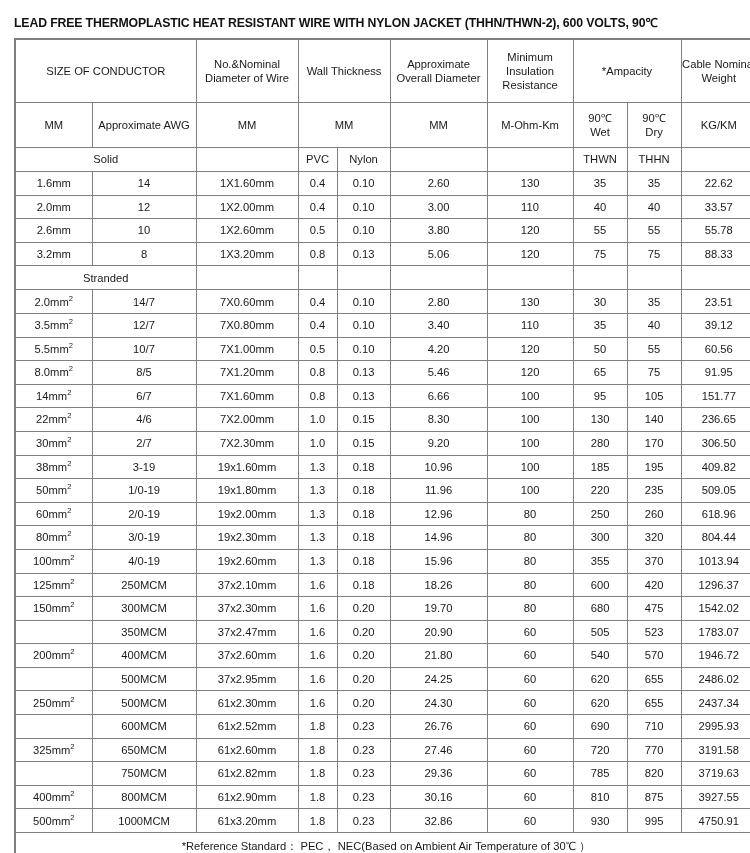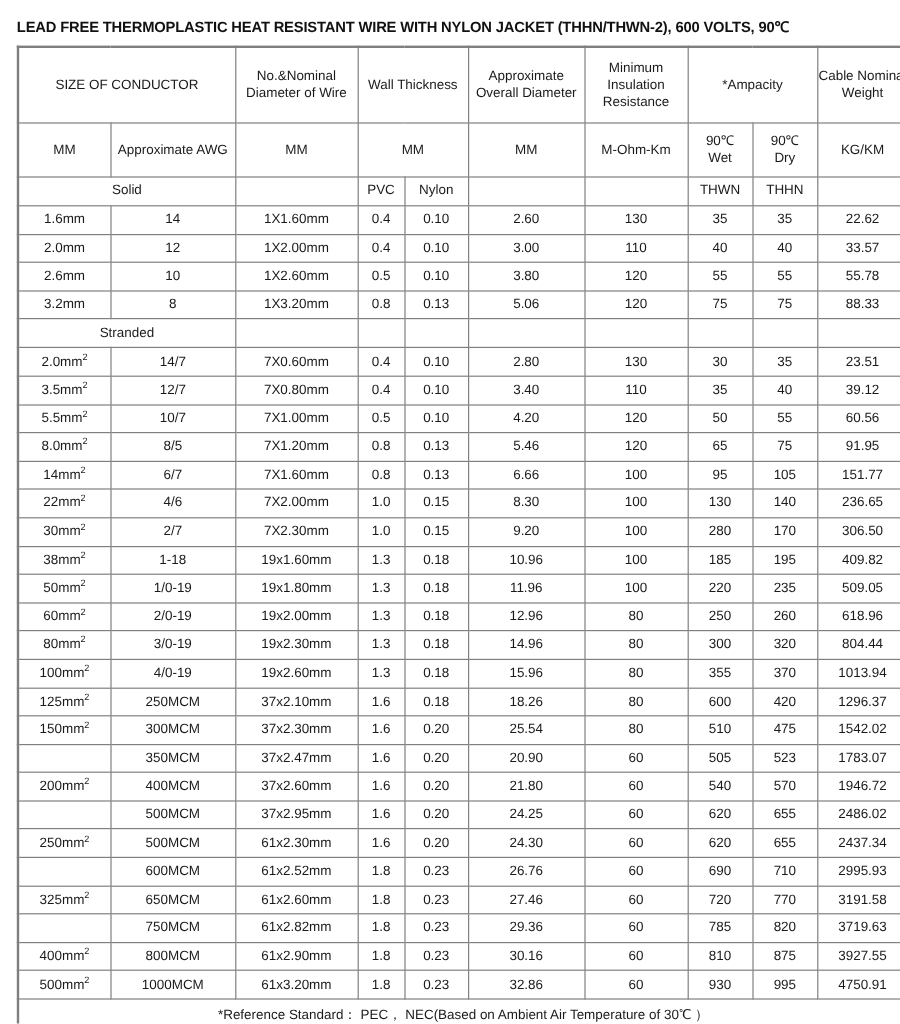--- a/index.html
+++ b/index.html
@@ -287,21 +287,21 @@
           <td class="data">1.0</td>
           <td class="data">0.15</td>
           <td class="data">9.20</td>
           <td class="data">100</td>
           <td class="data">280</td>
           <td class="data">170</td>
           <td class="data">306.50</td>
         </tr>
         <tr>
           <td class="data">38mm<sup>2</sup></td>
-          <td class="data">1-18</td>
+          <td class="data">3-19</td>
           <td class="data">19x1.60mm</td>
           <td class="data">1.3</td>
           <td class="data">0.18</td>
           <td class="data">10.96</td>
           <td class="data">100</td>
           <td class="data">185</td>
           <td class="data">195</td>
           <td class="data">409.82</td>
         </tr>
         <tr>
@@ -363,23 +363,23 @@
           <td class="data">600</td>
           <td class="data">420</td>
           <td class="data">1296.37</td>
         </tr>
         <tr>
           <td class="data">150mm<sup>2</sup></td>
           <td class="data">300MCM</td>
           <td class="data">37x2.30mm</td>
           <td class="data">1.6</td>
           <td class="data">0.20</td>
-          <td class="data">25.54</td>
+          <td class="data">19.70</td>
           <td class="data">80</td>
-          <td class="data">510</td>
+          <td class="data">680</td>
           <td class="data">475</td>
           <td class="data">1542.02</td>
         </tr>
         <tr>
           <td class="data"></td>
           <td class="data">350MCM</td>
           <td class="data">37x2.47mm</td>
           <td class="data">1.6</td>
           <td class="data">0.20</td>
           <td class="data">20.90</td>

